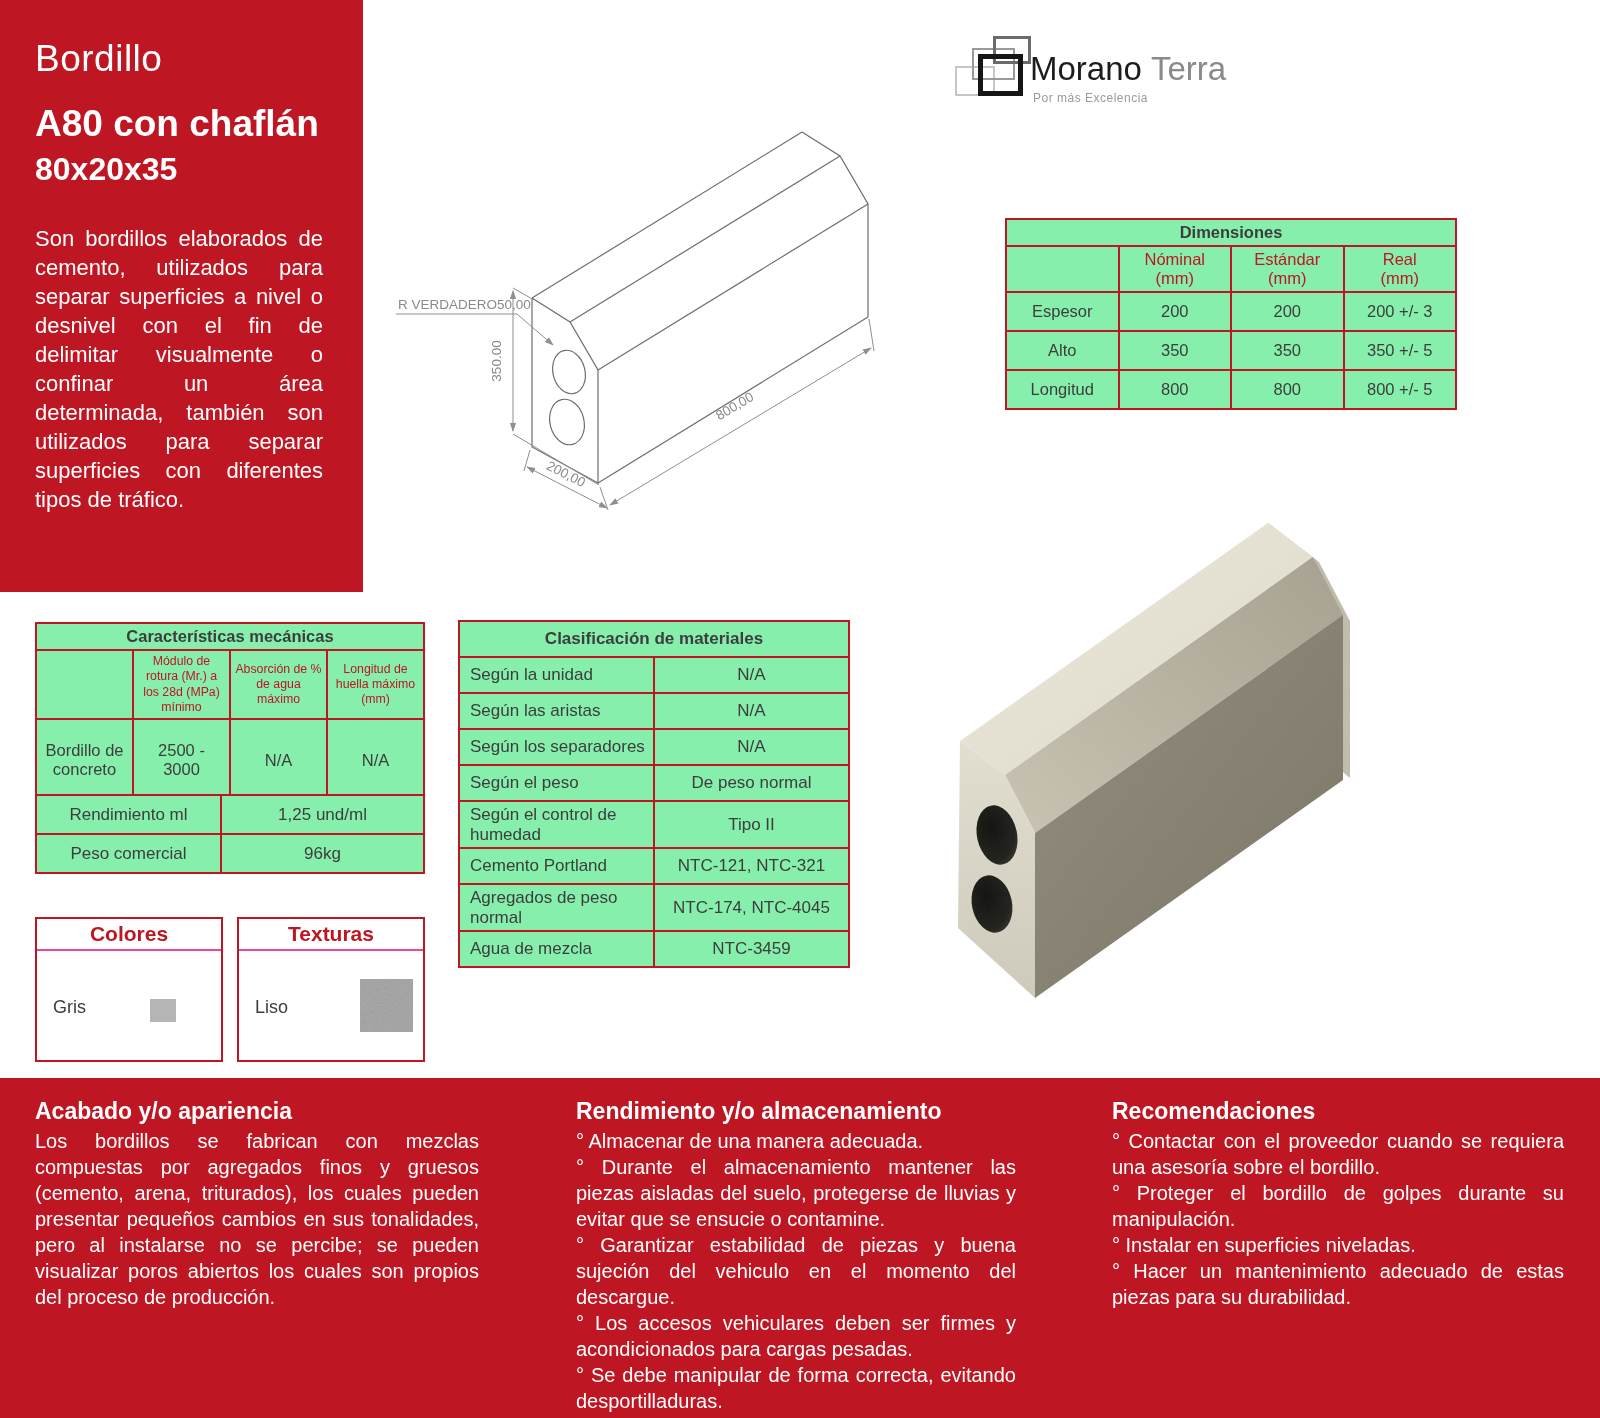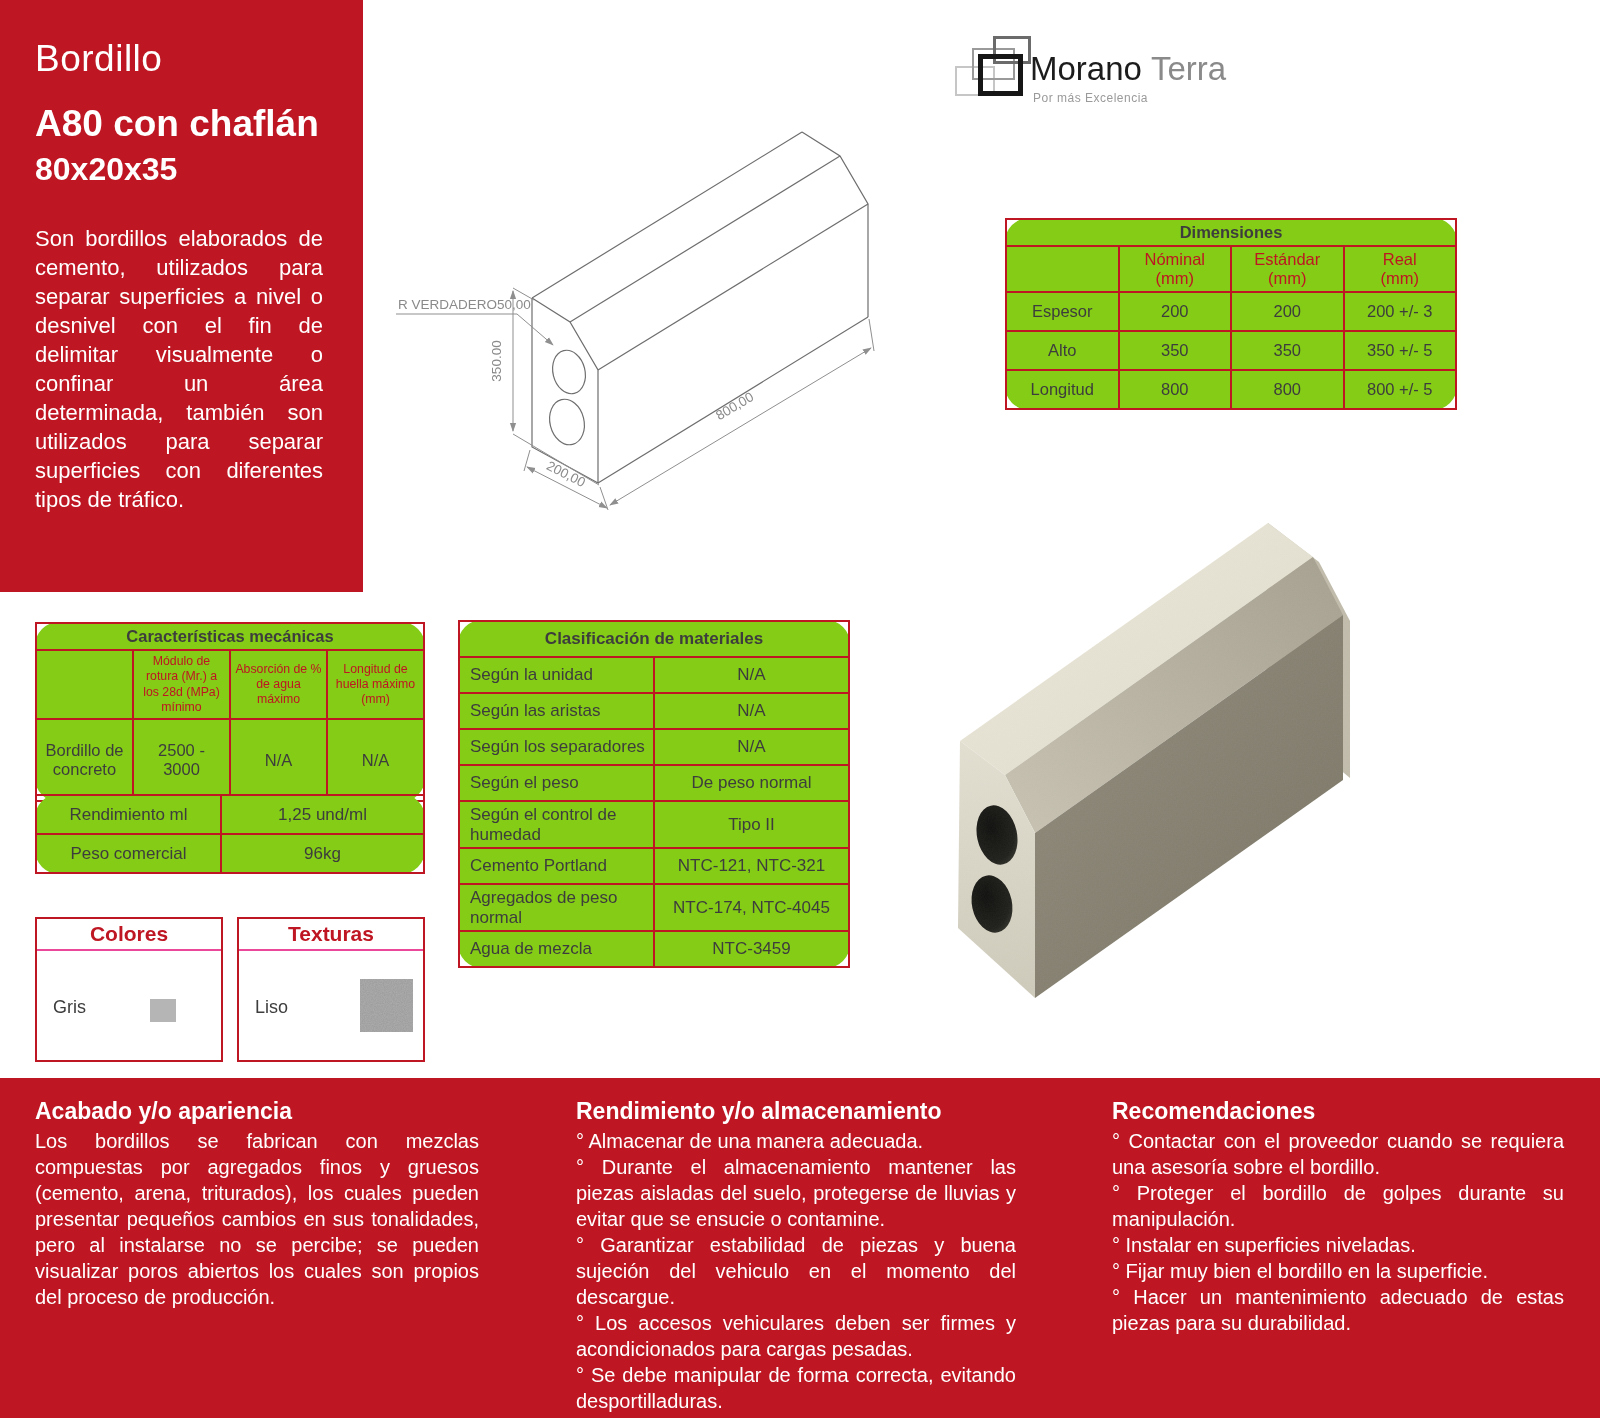--- a/index.html
+++ b/index.html
@@ -42,21 +42,21 @@
   .lg-reg { font-size:10px; color:#8a8a8a; vertical-align:top; }
   .lg-tag { position:absolute; left:78px; top:54px; font-size:8.6px; font-weight:700; color:#be1622; letter-spacing:.45px; white-space:nowrap; }
 
   
   .tech-drawing { position:absolute; left:380px; top:100px; }
   .tech-drawing line, .tech-drawing polyline, .tech-drawing ellipse { stroke:#6e6e6e; fill:none; stroke-width:1.2; }
   .tech-drawing .dim { stroke:#8f8f8f; stroke-width:1; }
   .tech-drawing text { fill:#8a8a8a; font-family:"Liberation Sans",sans-serif; font-size:13.5px; }
 
   
-  table.tbl { border-collapse:collapse; background:#84cc16; position:absolute; table-layout:fixed;border-radius:24px; }
+  table.tbl { border-collapse:collapse; background:#86efac; position:absolute; table-layout:fixed; }
   table.tbl td { border:2px solid #be1622; color:#3d3d3d; text-align:center; vertical-align:middle; padding:3px 6px; box-sizing:border-box; }
   td.t-title { color:#be1622; font-weight:700; font-size:22px; padding:2px 4px; }
   td.lbl { color:#be1622; }
   .dim-table { left:1005px; top:218px; width:452px; }
   .dim-table td { font-size:16.5px; height:39px; }
   .dim-table .hdr td { color:#be1622; height:44px; line-height:1.15; }
   .dim-table td.t-title { height:26px; }
   .h-unit { display:block; }
   .mec-table { left:35px; top:622px; width:390px; }
   .mec-table td { font-size:16.5px; }
@@ -335,18 +335,17 @@
       <p>° Durante el almacenamiento mantener las piezas aisladas del suelo, protegerse de lluvias y evitar que se ensucie o contamine.</p>
       <p>° Garantizar estabilidad de piezas y buena sujeción del vehiculo en el momento del descargue.</p>
       <p>° Los accesos vehiculares deben ser firmes y acondicionados para cargas pesadas.</p>
       <p>° Se debe manipular de forma correcta, evitando desportilladuras.</p>
     </div>
     <div class="fcol fc3">
       <h3>Recomendaciones</h3>
       <p>° Contactar con el proveedor cuando se requiera una asesoría sobre el bordillo.</p>
       <p>° Proteger el bordillo de golpes durante su manipulación.</p>
       <p>° Instalar en superficies niveladas.</p>
-      <p>° Fijar muy bien el bordillo en la superficie.</p>
       <p>° Hacer un mantenimiento adecuado de estas piezas para su durabilidad.</p>
     </div>
   </div>
 
 </div>
 
 </body></html>

